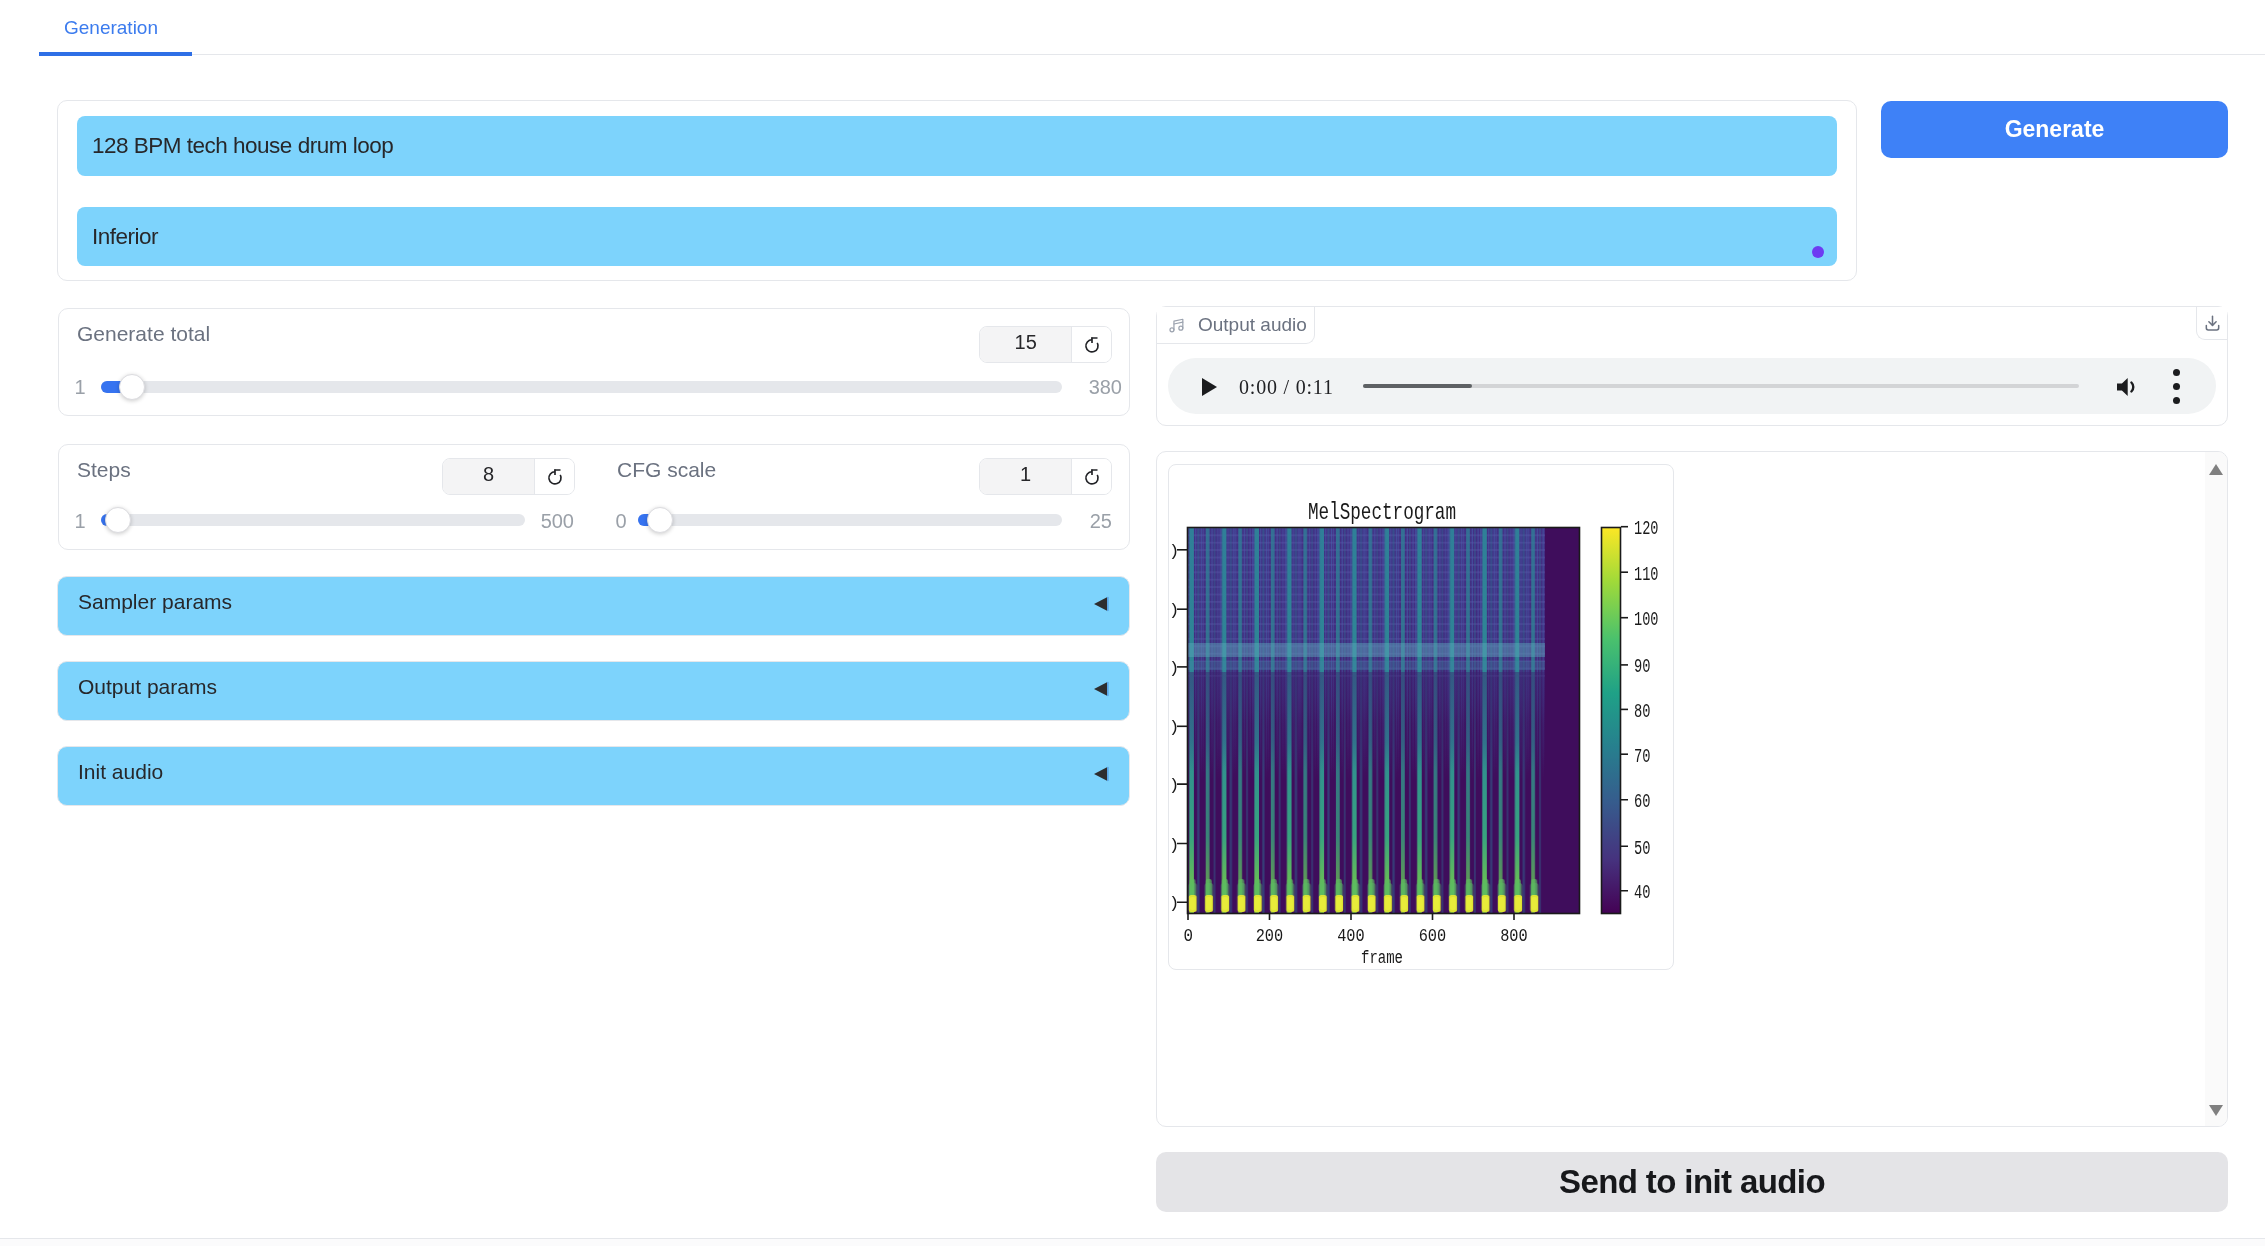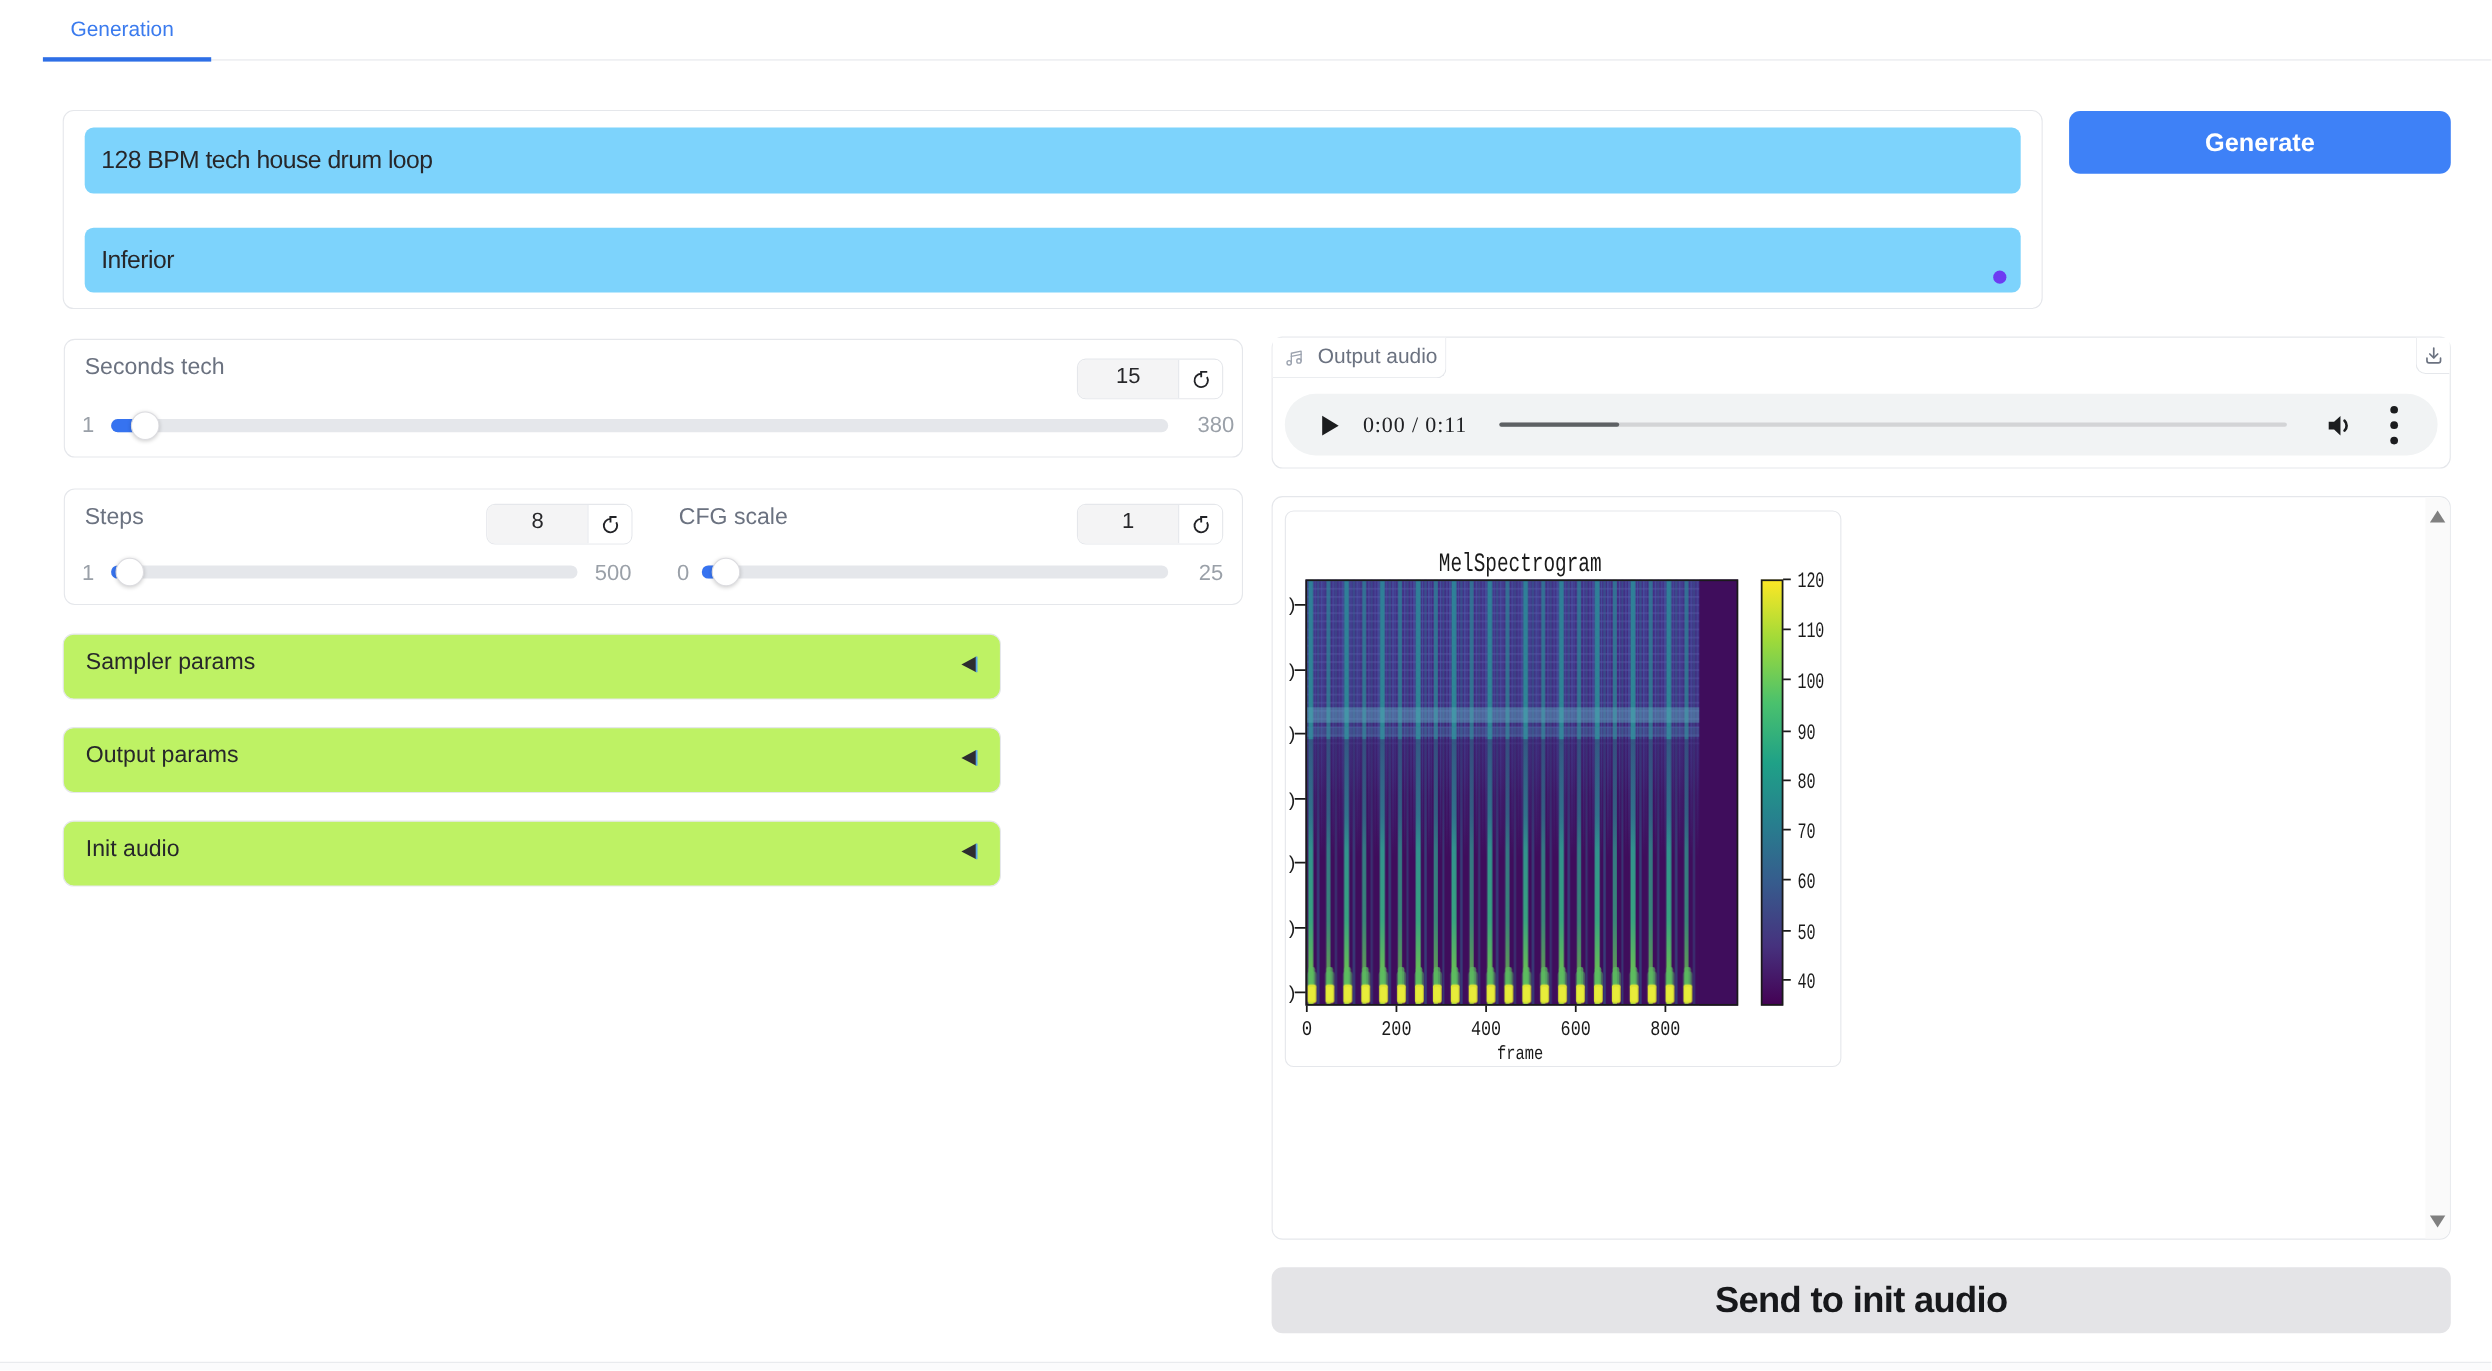--- a/index.html
+++ b/index.html
@@ -9,39 +9,39 @@
 .lbl{position:absolute;font-size:21px;color:#6b7280;}
 .acclbl{position:relative;top:-2.5px;}
 .mm{position:absolute;font-size:20px;color:#9aa0a8;}
 .numbox{position:absolute;display:flex;border:1px solid #e5e7eb;border-radius:8px;overflow:hidden;background:#fff;}
 .numval{width:92px;background:#f4f4f5;display:flex;align-items:center;justify-content:center;font-size:20px;color:#27272a;padding-bottom:5px;}
 .numrst{width:40px;display:flex;align-items:center;justify-content:center;border-left:1px solid #e5e7eb;background:#fff;}
 .track{position:absolute;height:12px;border-radius:6px;background:#e5e7eb;}
 .fill{position:absolute;height:12px;border-radius:6px;background:#3673f0;}
 .handle{position:absolute;width:26px;height:26px;border-radius:50%;background:#fff;border:1px solid #dcdce0;box-shadow:0 1px 4px rgba(0,0,0,.2);}
 .tb{position:absolute;background:#7dd3fc;border-radius:8px;display:flex;align-items:center;padding-left:15px;font-size:22.5px;letter-spacing:-0.5px;color:#27272a;}
-.acc{position:absolute;left:57px;width:853px;height:60px;background:#bef264;border:1px solid #e5e7eb;border-radius:10px;display:flex;align-items:center;justify-content:space-between;padding:0 20px 4px 20px;}
+.acc{position:absolute;left:57px;width:1073px;height:60px;background:#7dd3fc;border:1px solid #e5e7eb;border-radius:10px;display:flex;align-items:center;justify-content:space-between;padding:0 20px 4px 20px;}
 .acclbl{font-size:21px;color:#27272a;}
 </style>
 </head>
 <body>
 
 <div class="abs" style="left:39px;top:54px;width:2226px;height:1px;background:#e5e7eb;"></div>
 <div class="abs" style="left:39px;top:52px;width:153px;height:4px;background:#2e6fe6;"></div>
 <div class="abs" style="left:64px;top:17px;font-size:19px;color:#3b7bee;">Generation</div>
 
 <div class="card" style="left:57px;top:100px;width:1800px;height:181px;"></div>
 <div class="tb" style="left:77px;top:116px;width:1760px;height:60px;">128 BPM tech house drum loop</div>
 <div class="tb" style="left:77px;top:207px;width:1760px;height:59px;">Inferior</div>
 <div class="abs" style="left:1812px;top:246px;width:12px;height:12px;border-radius:50%;background:#6d3cf2;"></div>
 
 <div class="abs" style="left:1881px;top:101px;width:347px;height:57px;border-radius:10px;background:#3e81f7;display:flex;align-items:center;justify-content:center;font-size:23px;font-weight:bold;color:#fff;">Generate</div>
 
 <div class="card" style="left:58px;top:308px;width:1072px;height:108px;"></div>
-<div class="lbl" style="left:77px;top:322px;">Seconds tech</div>
+<div class="lbl" style="left:77px;top:322px;">Generate total</div>
 <div class="numbox" style="left:979px;top:326px;width:133px;height:37px;">
   <div class="numval">15</div>
   <div class="numrst">
       <svg width="20" height="20" viewBox="0 0 24 24" fill="none" stroke="#222327" stroke-width="2" stroke-linecap="butt">
         <path d="M12 5.7 A7.3 7.3 0 1 0 18.32 9.35"></path>
         <path d="M12 2.9 V9.6"></path>
         <path d="M11 3.6 H18.6"></path>
       </svg>
     </div>
 </div>

